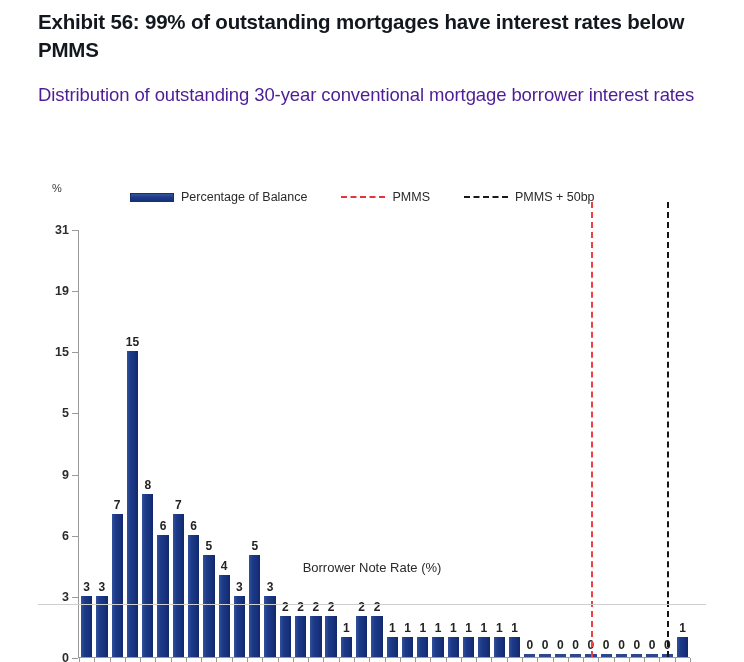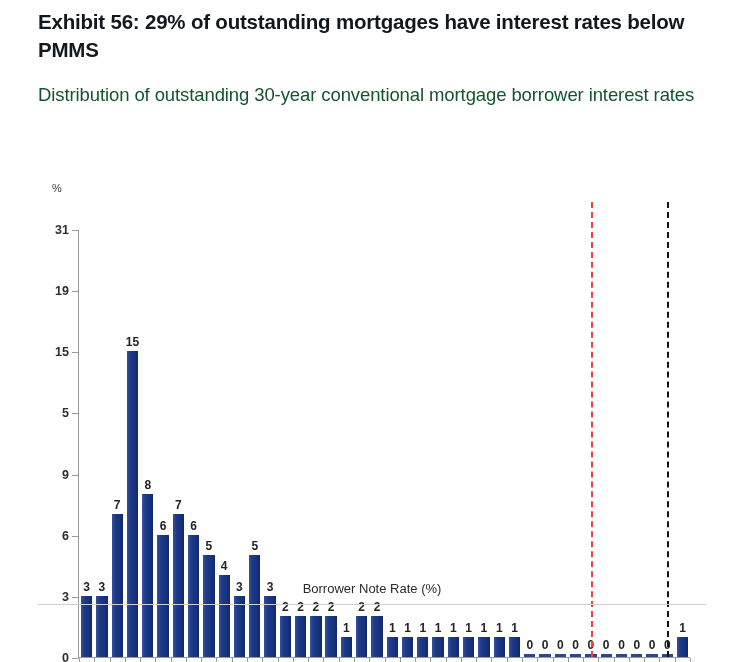--- a/index.html
+++ b/index.html
@@ -14,21 +14,21 @@
   #root{position:relative;width:744px;height:662px;}
 
   .title{
     position:absolute;left:38px;top:8px;width:660px;
     font-size:20.5px;font-weight:bold;line-height:28px;
     color:#13181f;letter-spacing:-0.2px;
   }
   .subtitle{
     position:absolute;left:38px;top:80px;width:670px;
     font-size:18.5px;font-weight:normal;line-height:29px;
-    color:#14532d;letter-spacing:-0.1px;
+    color:#4c1d95;letter-spacing:-0.1px;
   }
 
   
   .chart{
     position:absolute;left:0;top:168px;width:744px;height:400px;
   }
   .unit-label{
     position:absolute;left:52px;top:14px;
     font-size:11px;color:#3b3b3b;
   }
@@ -91,43 +91,57 @@
   }
   .vline.black{border-left-color:#141414;}
 
   .xticks{
     position:absolute;left:1px;right:0;top:100%;height:7px;
   }
   .xtk{position:absolute;top:0;width:1px;height:6px;background:#9a9a9a;}
 
   .xaxis-title{
     position:absolute;left:0;right:0;top:392px;
-    text-align:center;font-size:13px;color:#2a2a2a;margin-top:21px;
+    text-align:center;font-size:13px;color:#2a2a2a;
   }
 
   .rule{
     position:absolute;left:38px;right:38px;top:604px;height:1px;background:#cfcfcf;
   }
   .source{
     position:absolute;left:38px;top:620px;
     font-size:14.5px;color:#5a6066;
   }
 </style>
 </head>
 <body>
 
 <div id="root">
 
-  <div class="title">Exhibit 56: 29% of outstanding mortgages have interest rates below PMMS</div>
+  <div class="title">Exhibit 56: 99% of outstanding mortgages have interest rates below PMMS</div>
   <div class="subtitle">Distribution of outstanding 30-year conventional mortgage borrower interest rates</div>
 
   <div class="chart">
 
     <div class="unit-label">%</div>
 
+    <div class="legend">
+      <div class="lg">
+        <span class="sw-bar"></span>
+        <span>Percentage of Balance</span>
+      </div>
+      <div class="lg">
+        <span class="sw-dash"></span>
+        <span>PMMS</span>
+      </div>
+      <div class="lg">
+        <span class="sw-dash black"></span>
+        <span>PMMS + 50bp</span>
+      </div>
+    </div>
 
     <div class="plot" id="plot">
       <div class="axis-y"></div>
       <div class="axis-x"></div>
       <div id="yaxis">
           <div class="ytick" style="top: 428px;"></div>
           <div class="ylab" style="top: 428px;">0</div>
           <div class="ytick" style="top: 366.857px;"></div>
           <div class="ylab" style="top: 366.857px;">3</div>
           <div class="ytick" style="top: 305.714px;"></div>

